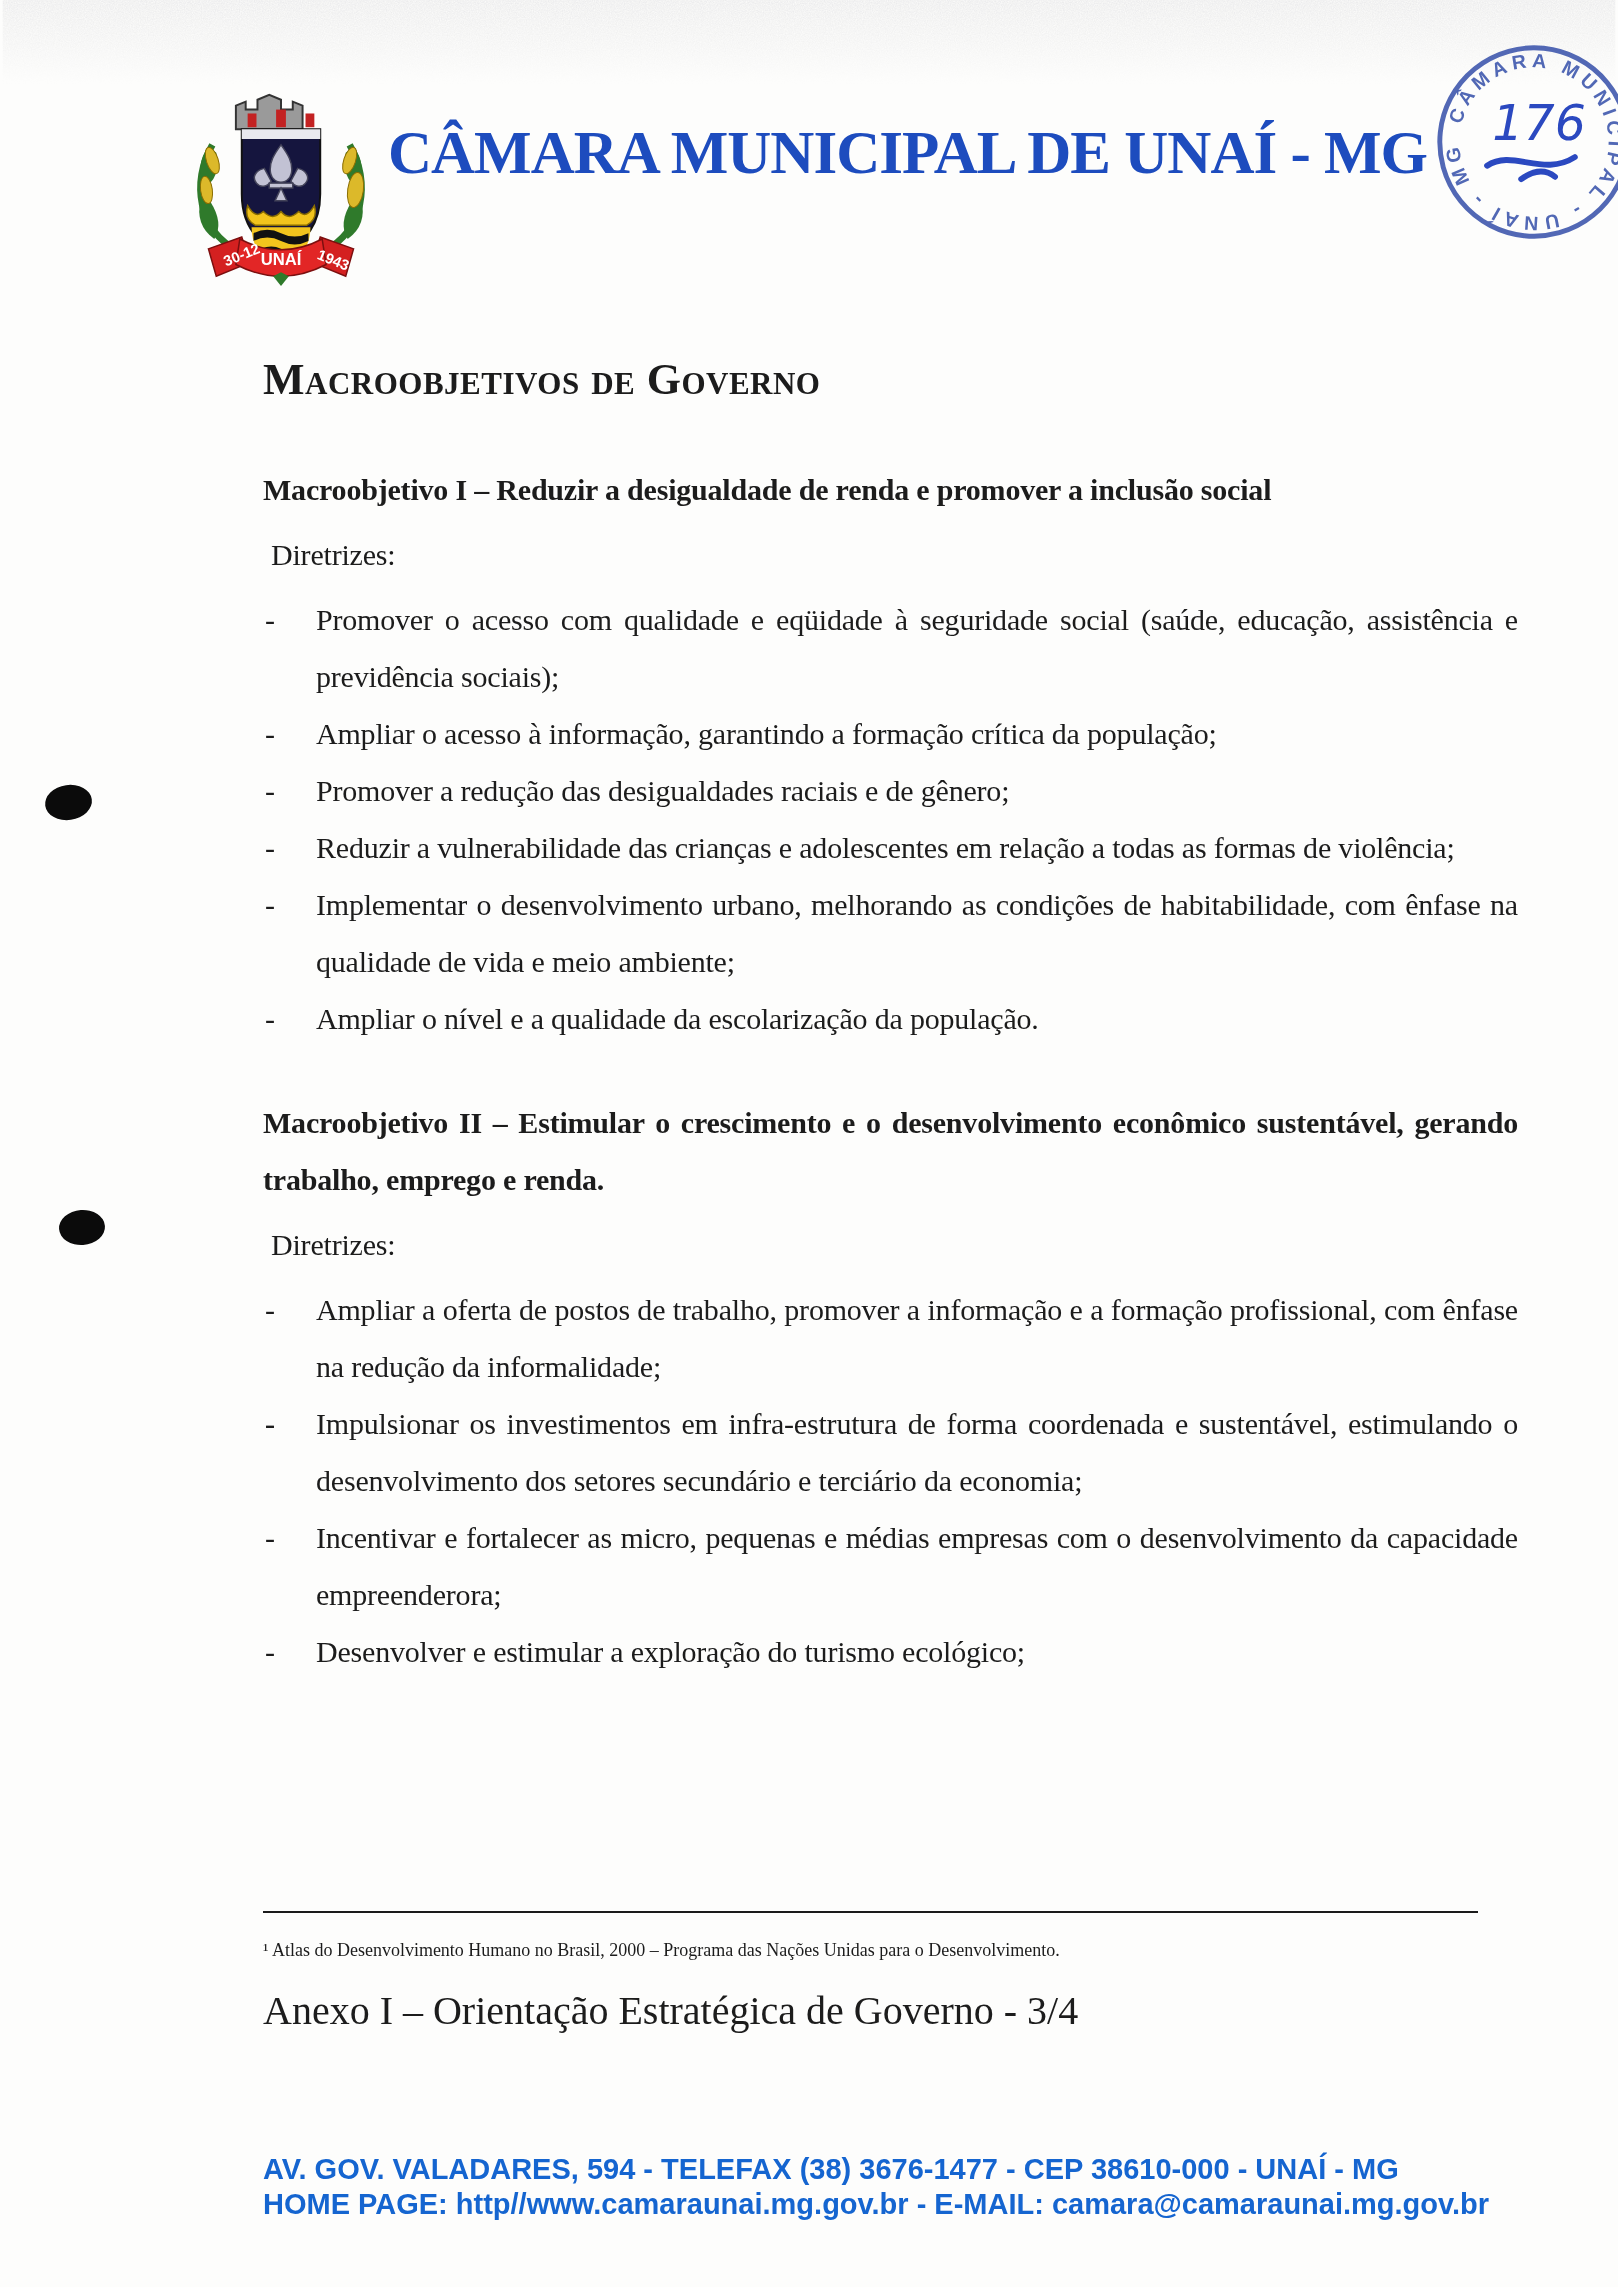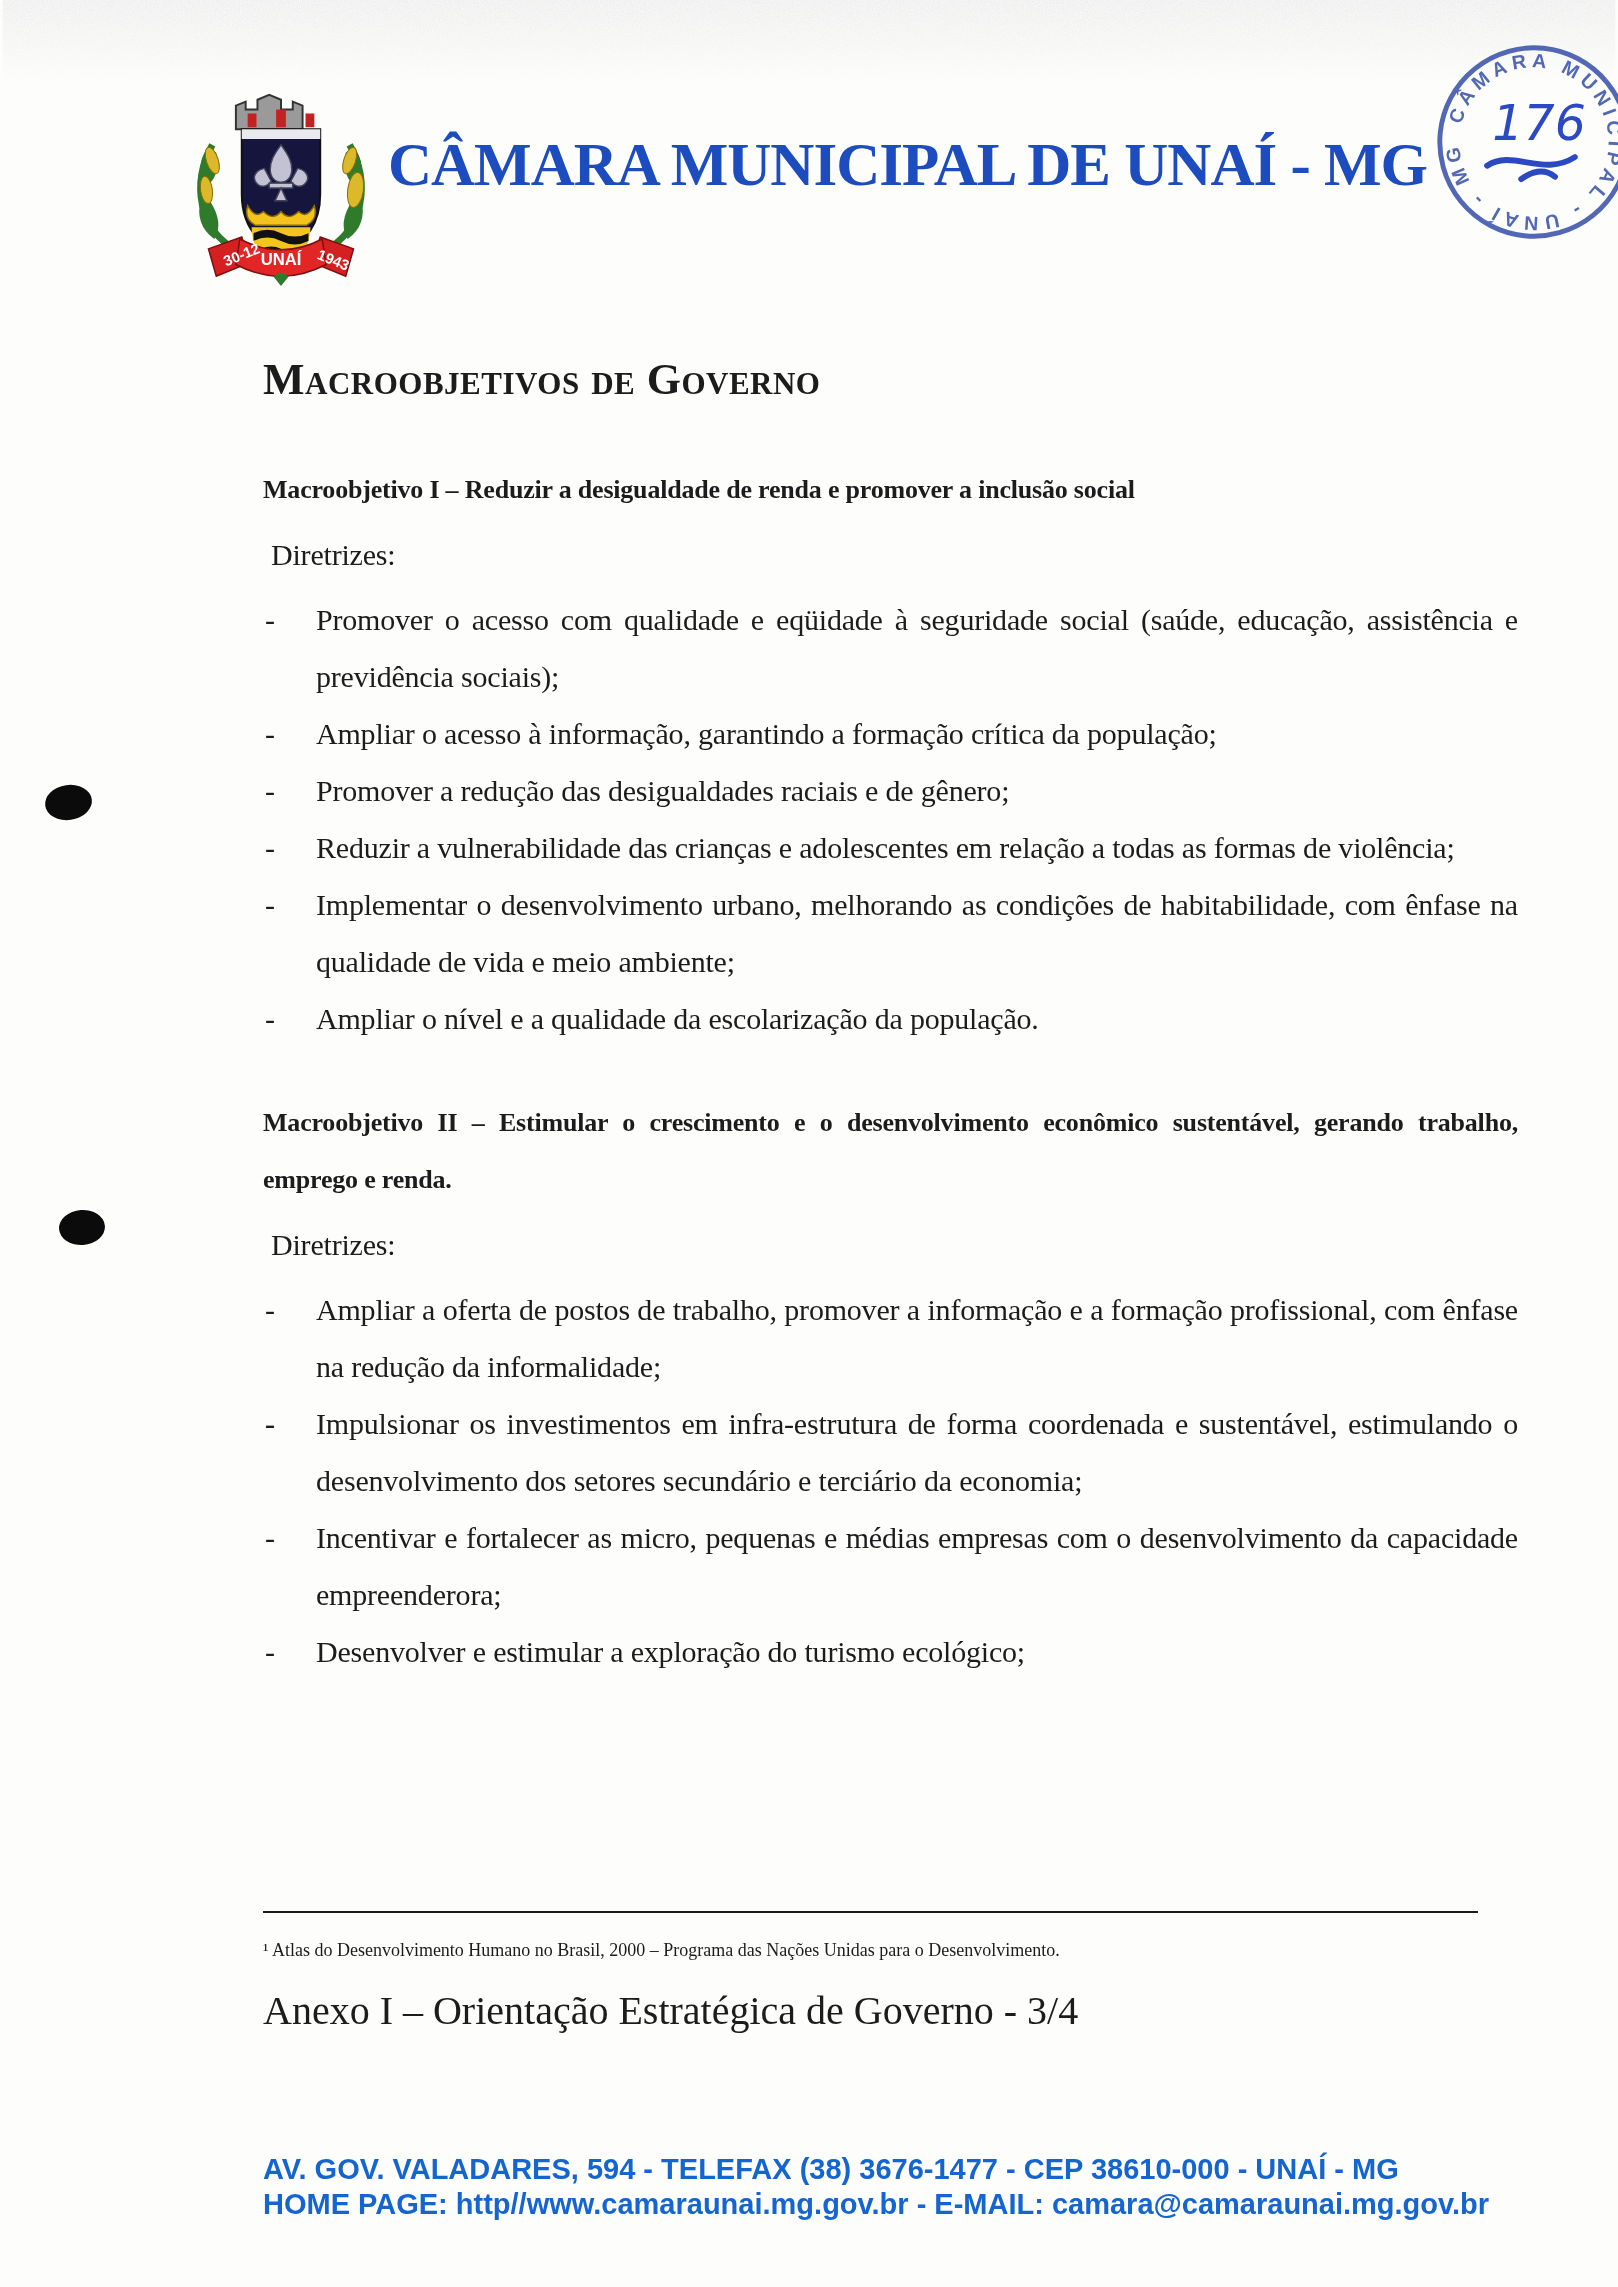--- a/index.html
+++ b/index.html
@@ -14,36 +14,36 @@
   .scan-noise-top { position:absolute; top:0; left:0; width:1618px; height:84px; }
 
   
   .punch-hole { position:absolute; background:#0b0b0b; border-radius:50%; }
   .hole-1 { left:45px; top:785px;  width:47px; height:35px; transform:rotate(-8deg); }
   .hole-2 { left:59px; top:1210px; width:46px; height:35px; transform:rotate(-4deg); }
 
   
   .logo { position:absolute; left:179px; top:84px; width:204px; height:210px; }
   .header-title {
-    position:absolute; left:388px; top:130px; width:1068px;
+    position:absolute; left:388px; top:118px; width:1068px;
     font-size:61px; font-weight:bold; letter-spacing:-1px;
     color:var(--title-blue, #1d4cbe); white-space:nowrap;
   }
   .stamp { position:absolute; left:1429px; top:37px; width:210px; height:210px; transform:rotate(6deg); }
 
   
   .doc {
     position:absolute; left:263px; top:351px; width:1255px;
     font-size:30px; line-height:57px; letter-spacing:-0.2px;
   }
   .doc-title {
     margin:0 0 53px 0; font-size:44px; font-weight:bold;
     font-variant:small-caps; letter-spacing:0.5px; line-height:57px;
   }
-  .section-heading { margin:0; font-size:26px; font-weight:bold; text-align:justify; }
+  .section-heading { margin:0; font-size:30px; font-weight:bold; text-align:justify; }
   .directives { margin:8px; }
   ul.items { list-style:none; margin:0; padding:0; }
   li.item { position:relative; padding-left:53px; text-align:justify; }
   li.item .dash { position:absolute; left:2px; top:0; }
   .section-2 { margin-top:47px; }
 
   
   .footnote-block {
     position:absolute; left:263px; top:1911px; width:1215px;
     border-top:2.9px solid #1a1a1a; padding-top:18px;

